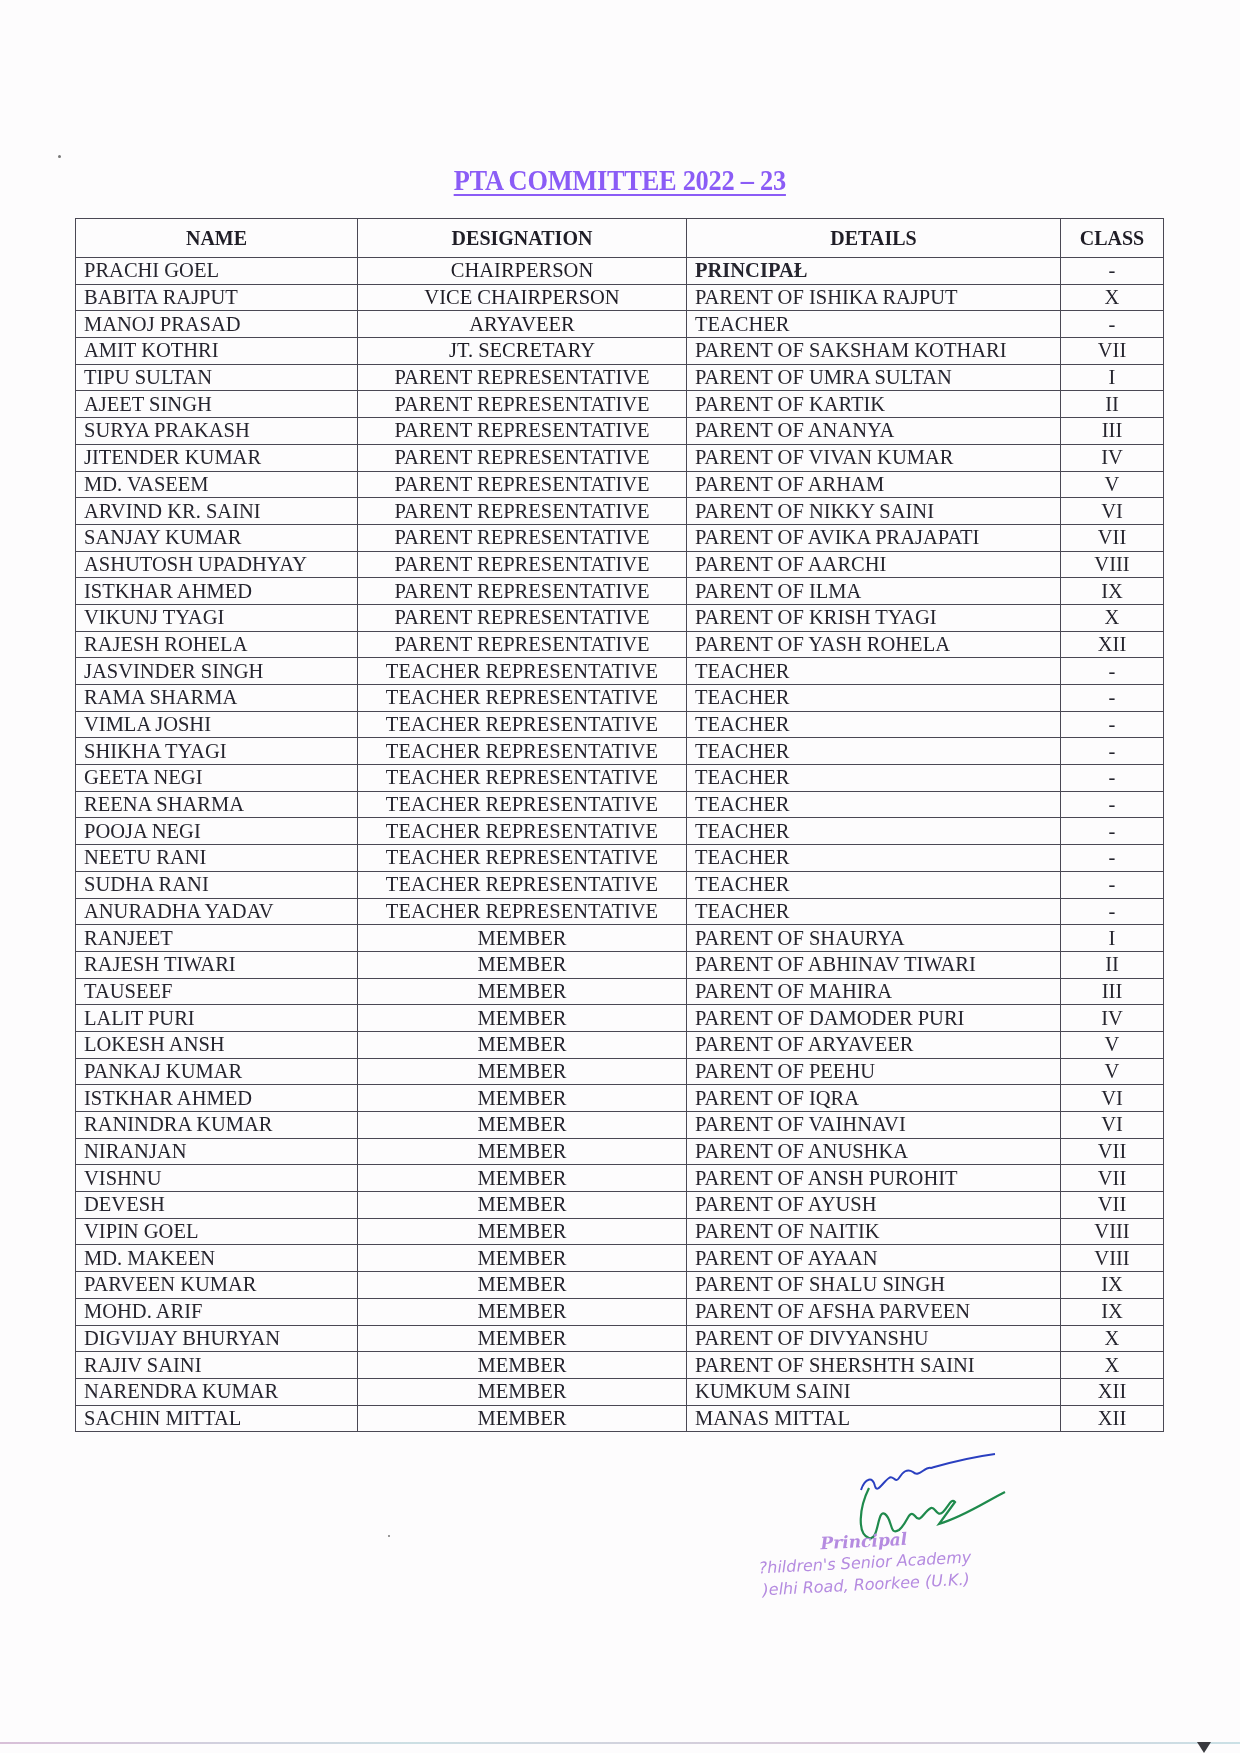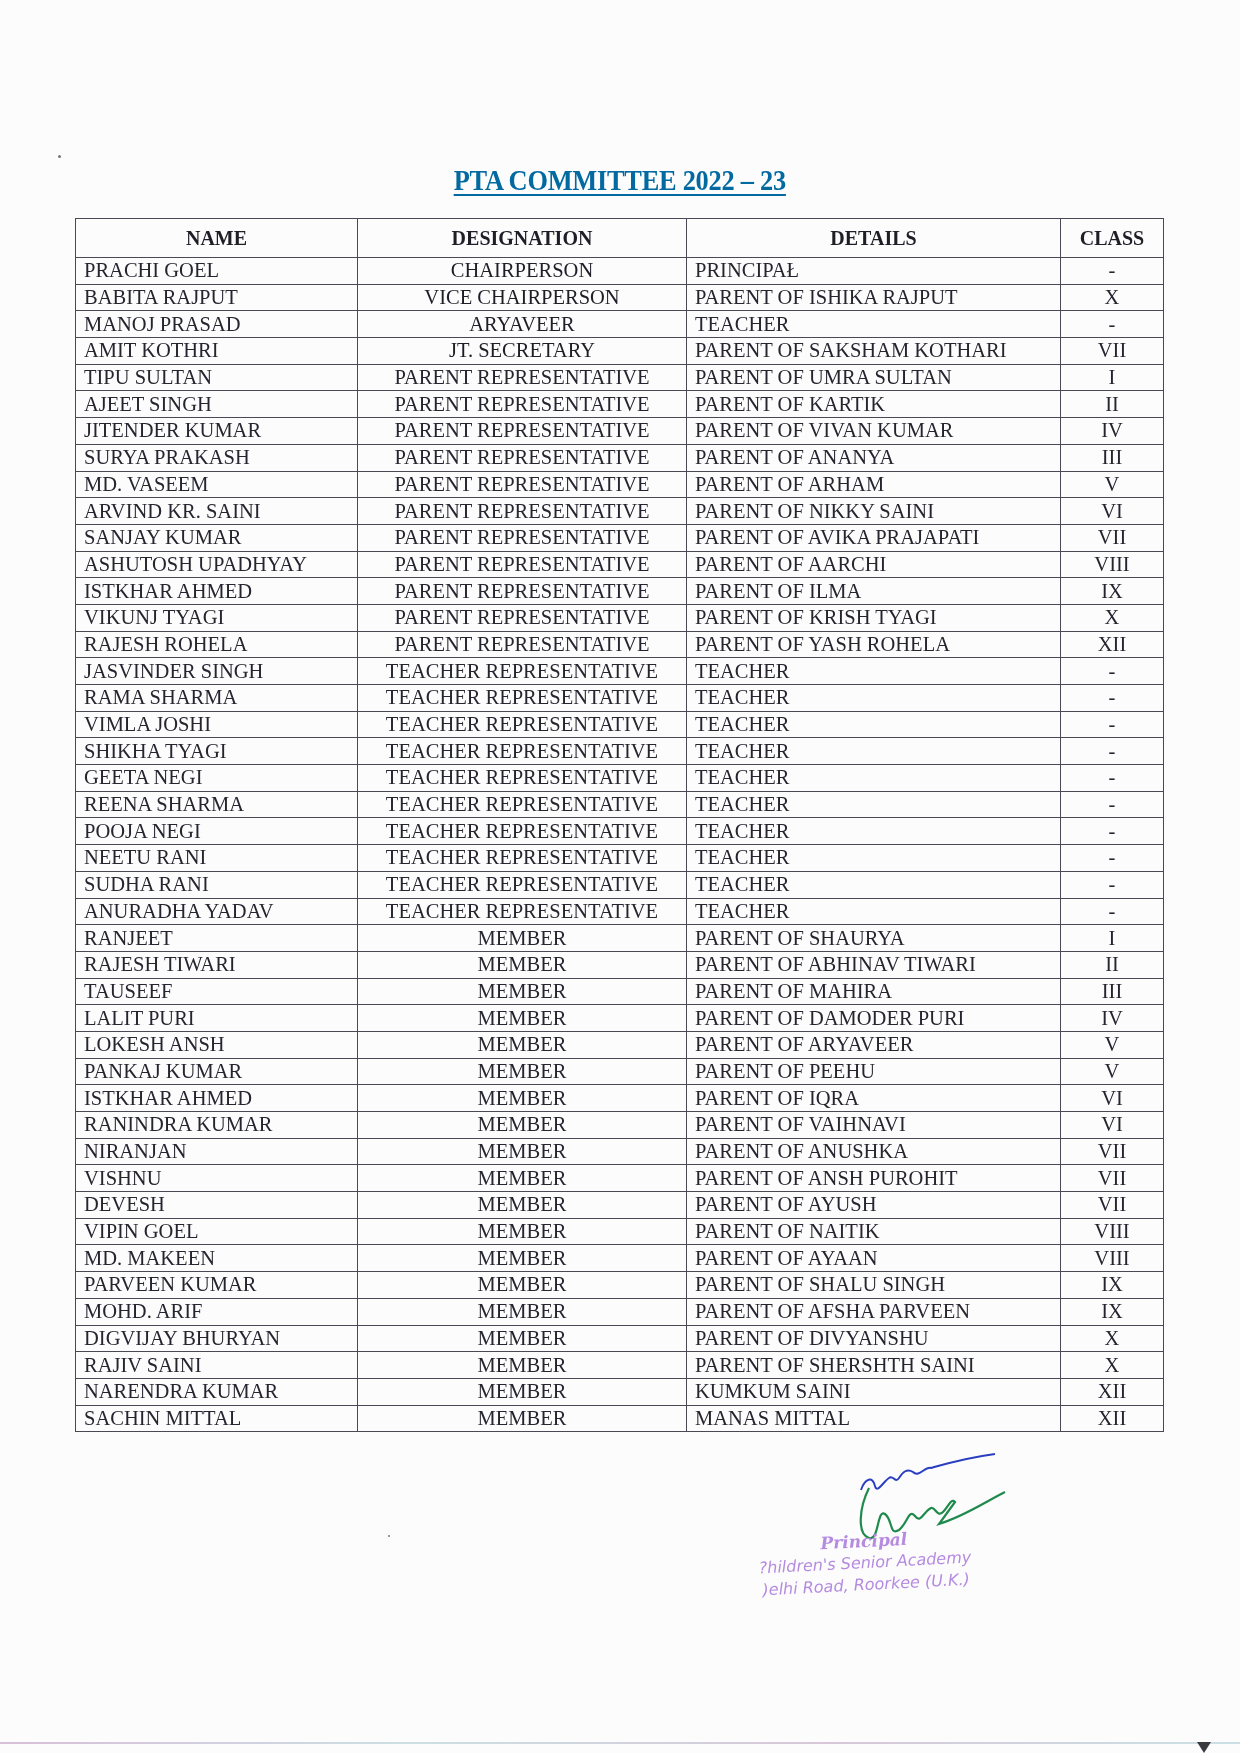--- a/index.html
+++ b/index.html
@@ -17,21 +17,21 @@
     }
     .title {
       position: absolute;
       left: 0;
       width: 1240px;
       top: 163px;
       text-align: center;
       font-weight: bold;
       font-size: 30px;
       letter-spacing: -0.3px;
-      color: #0369a1;
+      color: #8b5cf6;
     }
     .title span {
       text-decoration: underline;
       text-decoration-thickness: 2px;
       text-underline-offset: 4px;
       display: inline-block;
       transform: scaleX(0.88);
     }
     table.pta {
       position: absolute;
@@ -59,21 +59,21 @@
       color: #1f1d26;
     }
     col.c-name { width: 282px; }
     col.c-desig { width: 329px; }
     col.c-details { width: 374px; }
     col.c-class { width: 103px; }
     td.name { text-align: left; padding-left: 10px; }
     td.desig { text-align: center; }
     td.desig.bold { font-weight: normal; color: #1f1d26; }
     td.details { text-align: left; padding-left: 10px; }
-    td.details.bold { font-weight: normal; }
+    td.details.bold { font-weight: bold; }
     td.cls { text-align: center; }
 
     .signature {
       position: absolute;
       left: 855px;
       top: 1438px;
       width: 160px;
       height: 110px;
     }
     .stamp {
@@ -167,30 +167,30 @@
         <td class="details">PARENT OF UMRA SULTAN</td>
         <td class="cls">I</td>
       </tr>
       <tr>
         <td class="name">AJEET SINGH</td>
         <td class="desig">PARENT REPRESENTATIVE</td>
         <td class="details">PARENT OF KARTIK</td>
         <td class="cls">II</td>
       </tr>
       <tr>
+        <td class="name">SURYA PRAKASH</td>
+        <td class="desig">PARENT REPRESENTATIVE</td>
+        <td class="details">PARENT OF ANANYA</td>
+        <td class="cls">III</td>
+      </tr>
+      <tr>
         <td class="name">JITENDER KUMAR</td>
         <td class="desig">PARENT REPRESENTATIVE</td>
         <td class="details">PARENT OF VIVAN KUMAR</td>
         <td class="cls">IV</td>
-      </tr>
-      <tr>
-        <td class="name">SURYA PRAKASH</td>
-        <td class="desig">PARENT REPRESENTATIVE</td>
-        <td class="details">PARENT OF ANANYA</td>
-        <td class="cls">III</td>
       </tr>
       <tr>
         <td class="name">MD. VASEEM</td>
         <td class="desig">PARENT REPRESENTATIVE</td>
         <td class="details">PARENT OF ARHAM</td>
         <td class="cls">V</td>
       </tr>
       <tr>
         <td class="name">ARVIND KR. SAINI</td>
         <td class="desig">PARENT REPRESENTATIVE</td>

